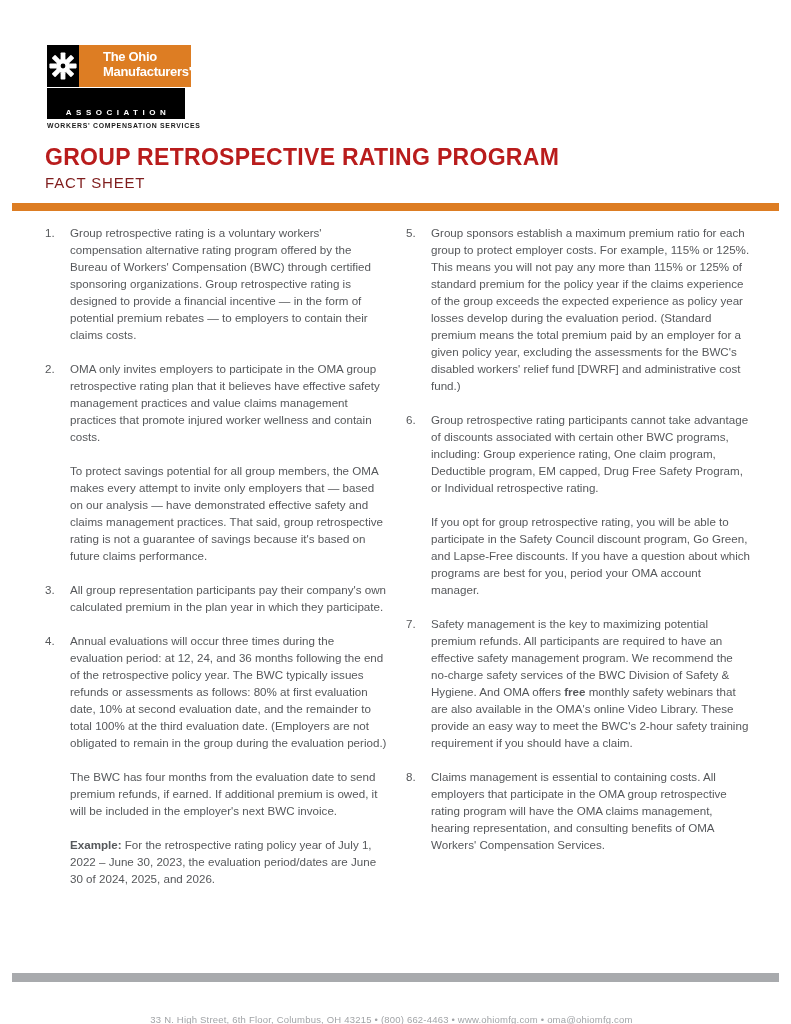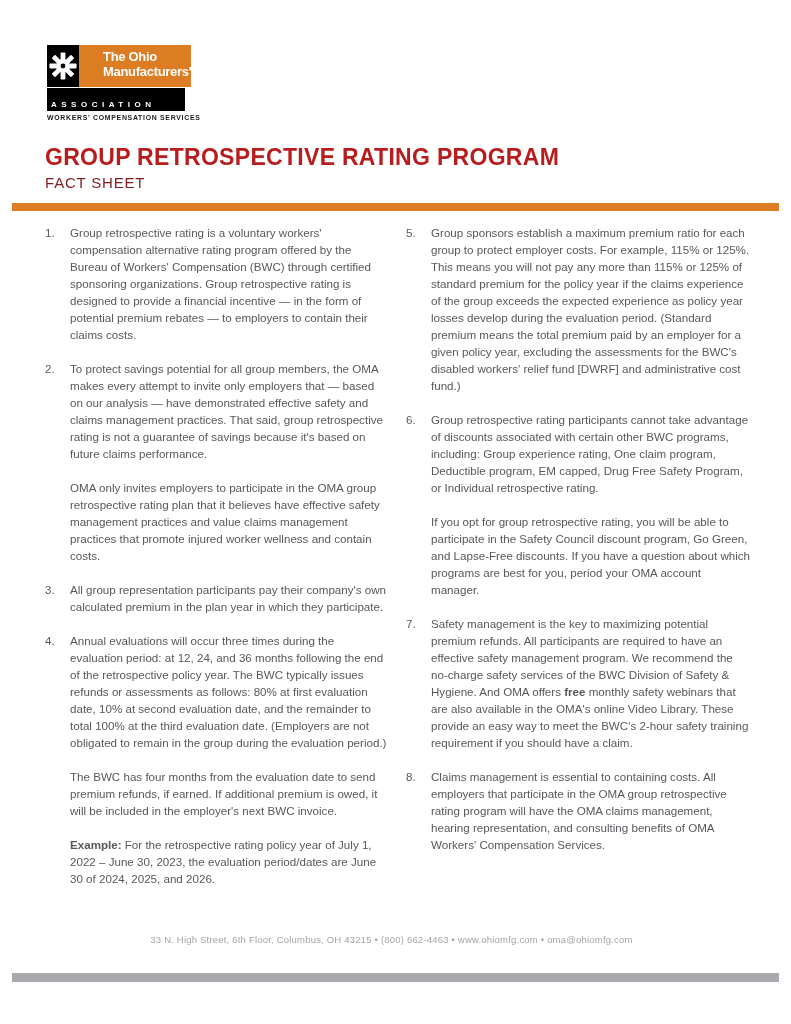--- a/index.html
+++ b/index.html
@@ -16,21 +16,21 @@
   .logo-top{display:flex;height:42px;}
   .logo-mark{width:42px;background:#000;display:flex;align-items:center;justify-content:center;}
   .logo-brand{
     flex:1;background:#DD7D23;color:#fff;
     font-weight:bold;font-size:13px;line-height:1.15;
     padding:5px 0 0 24px;letter-spacing:-0.3px;
   }
   .logo-association{
     background:#000;color:#fff;
     font-size:8px;font-weight:bold;letter-spacing:4.5px;
-    padding:12px 0 2px 4px;margin-top:1px;
+    text-align:center;padding:20px 0 2px 4px;margin-top:1px;
     white-space:nowrap;overflow:hidden;
   }
   .logo-tagline{
     color:#1a1a1a;font-size:6.9px;font-weight:bold;
     letter-spacing:0.72px;margin-top:3px;white-space:nowrap;
   }
   
   .page-title{
     position:absolute;left:45px;top:144px;
     font-size:23px;font-weight:bold;letter-spacing:0.3px;
@@ -48,21 +48,21 @@
   .col{width:345px;}
   .item{display:flex;margin-bottom:17px;font-size:11.6px;line-height:17px;}
   .num{width:25px;flex-shrink:0;}
   .content{flex:1;}
   .content p{margin:0 0 17px 0;}
   .content p:last-child{margin-bottom:0;}
   .content .seg-bold{font-weight:bold;}
   
   .footer-bar{position:absolute;left:12px;top:973px;width:767px;height:9px;}
   .footer-text{
-    position:absolute;left:0;top:934px;width:783px;
+    position:absolute;left:0;top:1014px;width:783px;
     text-align:center;font-size:9.5px;letter-spacing:0.2px;
   }
 </style>
 </head>
 <body>
 
 <div class="page">
 
   <div class="logo">
     <div class="logo-top">
@@ -99,22 +99,22 @@
     <div class="col" id="col-left">
         <div class="item" style="color: rgb(86, 88, 91);">
           <div class="num">1.</div>
           <div class="content">
             <p><span>Group retrospective rating is a voluntary workers' compensation alternative rating program offered by the Bureau of Workers' Compensation (BWC) through certified sponsoring organizations. Group retrospective rating is designed to provide a financial incentive — in the form of potential premium rebates — to employers to contain their claims costs.</span></p>
           </div>
         </div>
         <div class="item" style="color: rgb(86, 88, 91);">
           <div class="num">2.</div>
           <div class="content">
+            <p><span>OMA only invites employers to participate in the OMA group retrospective rating plan that it believes have effective safety management practices and value claims management practices that promote injured worker wellness and contain costs.</span></p>
             <p><span>To protect savings potential for all group members, the OMA makes every attempt to invite only employers that — based on our analysis — have demonstrated effective safety and claims management practices. That said, group retrospective rating is not a guarantee of savings because it's based on future claims performance.</span></p>
-            <p><span>OMA only invites employers to participate in the OMA group retrospective rating plan that it believes have effective safety management practices and value claims management practices that promote injured worker wellness and contain costs.</span></p>
           </div>
         </div>
         <div class="item" style="color: rgb(86, 88, 91);">
           <div class="num">3.</div>
           <div class="content">
             <p><span>All group representation participants pay their company's own calculated premium in the plan year in which they participate.</span></p>
           </div>
         </div>
         <div class="item" style="color: rgb(86, 88, 91);">
           <div class="num">4.</div>

